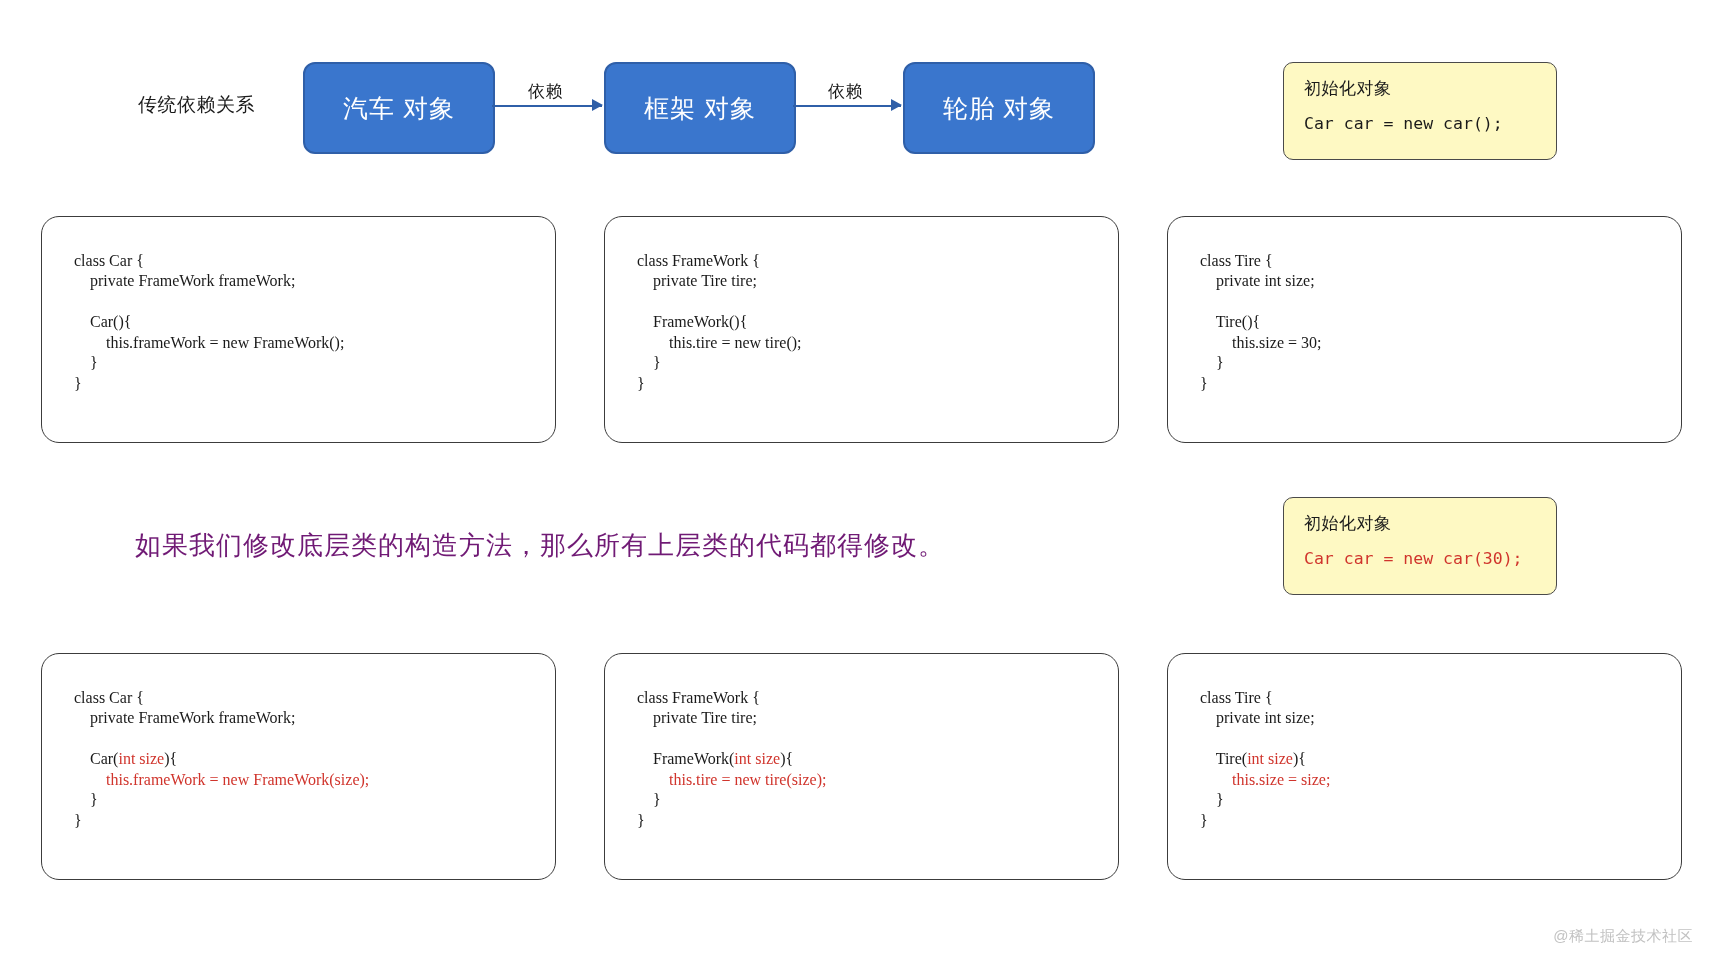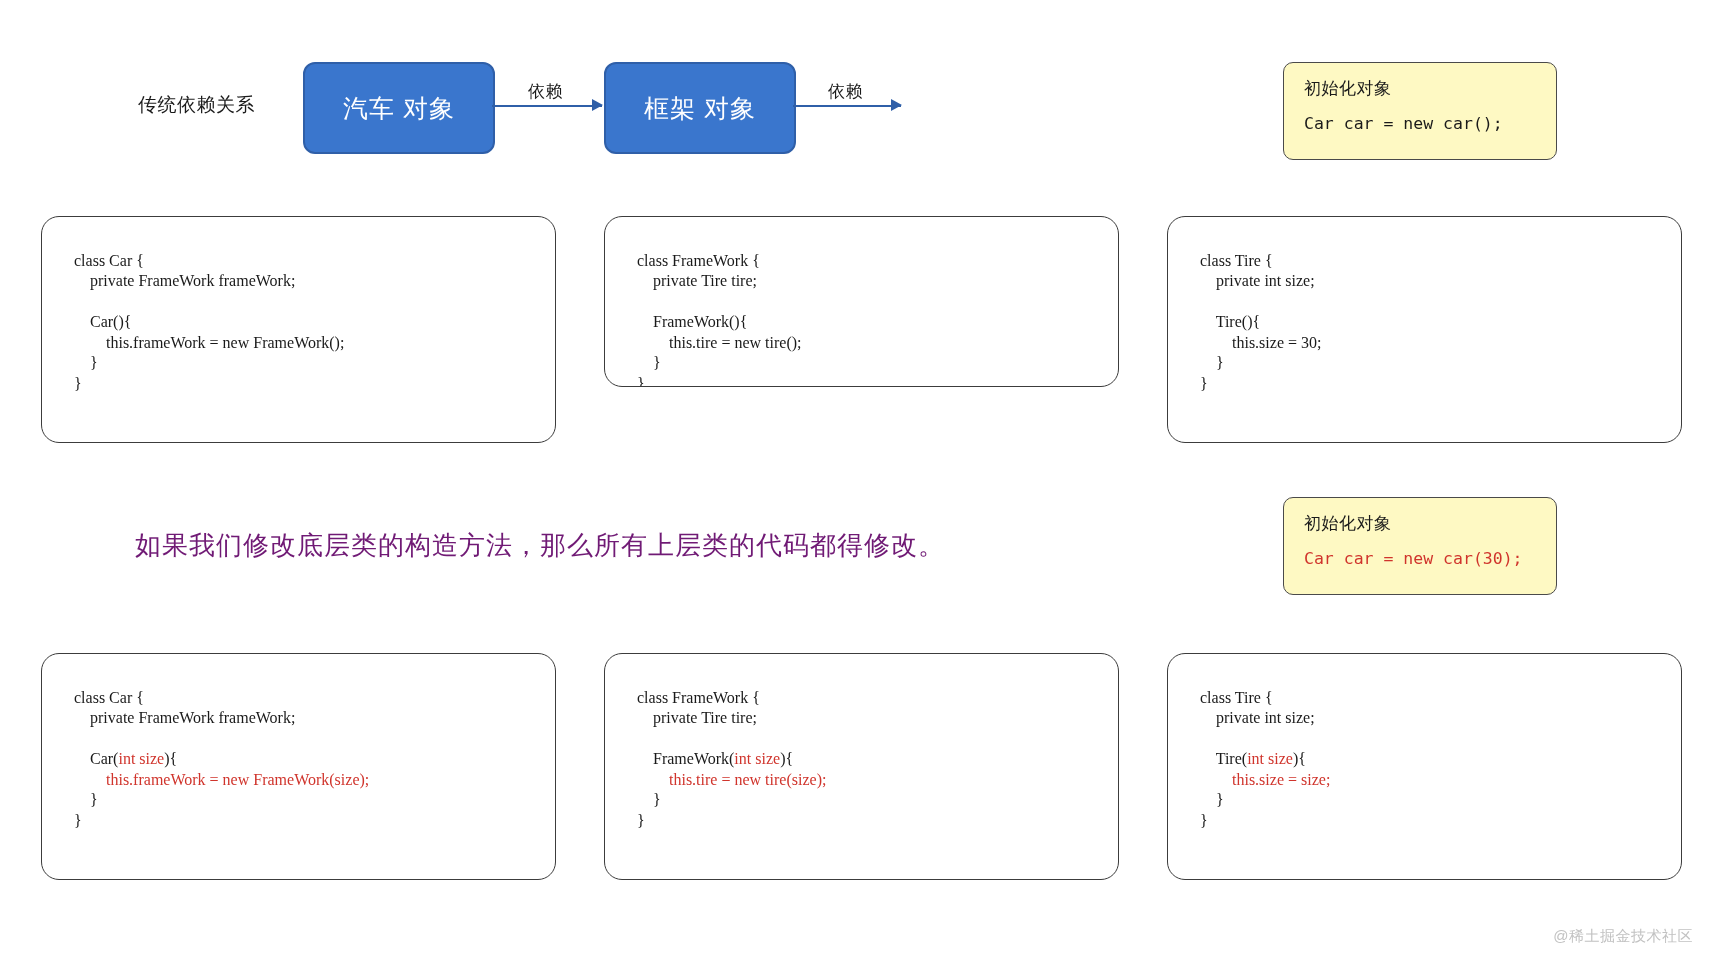--- a/index.html
+++ b/index.html
@@ -119,21 +119,21 @@
     margin: 8px;
     font-family: Liberation Serif, serif;
     font-size: 16px;
     line-height: 1.28;
     color: #1a1a1a;
     white-space: pre;
   }
   .code-card pre .red { color: #d0342c; }
 
   #card-car-1       { left: 41px;   top: 216px; width: 515px; height: 227px; }
-  #card-framework-1 { left: 604px;  top: 216px; width: 515px; height: 171px; }
+  #card-framework-1 { left: 604px;  top: 216px; width: 515px; height: 227px; }
   #card-tire-1      { left: 1167px; top: 216px; width: 515px; height: 227px; }
   #card-car-2       { left: 41px;   top: 653px; width: 515px; height: 227px; }
   #card-framework-2 { left: 604px;  top: 653px; width: 515px; height: 227px; }
   #card-tire-2      { left: 1167px; top: 653px; width: 515px; height: 227px; }
 
   
   .note-text {
     position: absolute;
     left: 135px;
     top: 528px;
@@ -158,20 +158,23 @@
 <div class="canvas">
 
   <div class="chain-label">传统依赖关系</div>
 
   <div class="node-box" id="node-car">
     <span>汽车 对象</span>
   </div>
   <div class="node-box" id="node-framework">
     <span>框架 对象</span>
   </div>
+  <div class="node-box" id="node-tire">
+    <span>轮胎 对象</span>
+  </div>
 
   <div class="arrow" id="arrow-1">
     <div class="line"></div>
     <div class="head"></div>
   </div>
   <div class="arrow-label" id="arrow-label-1">依赖</div>
 
   <div class="arrow" id="arrow-2">
     <div class="line"></div>
     <div class="head"></div>

